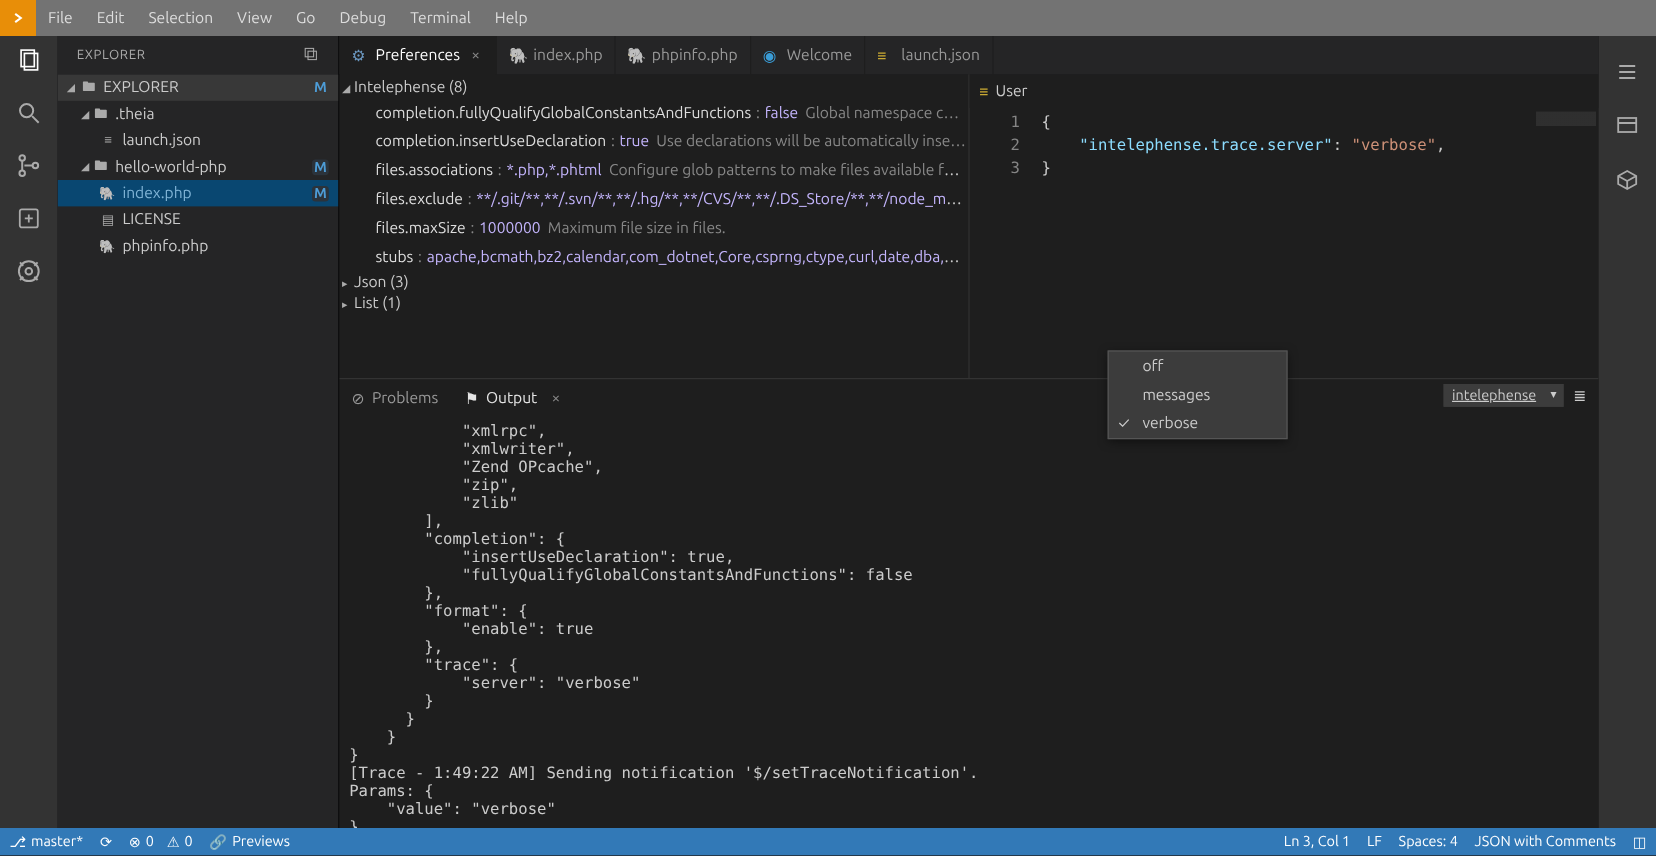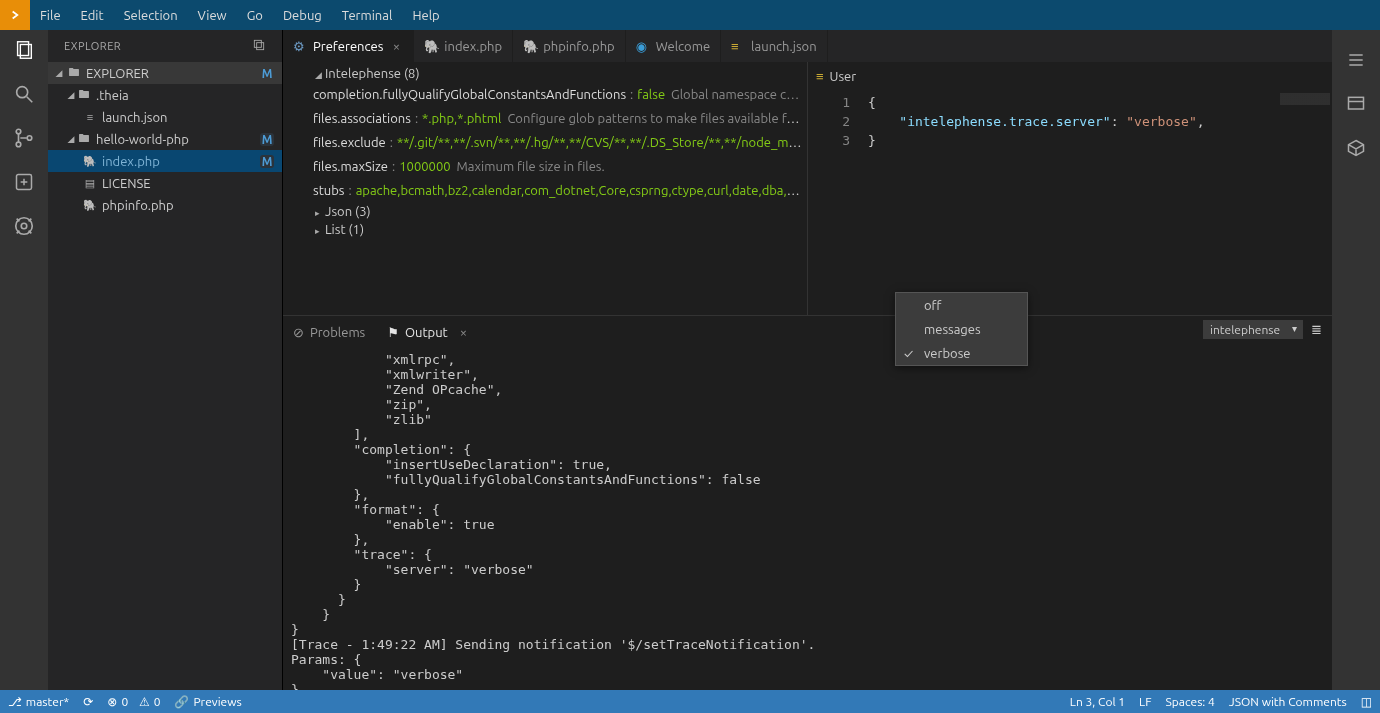--- a/index.html
+++ b/index.html
@@ -4,21 +4,21 @@
 <style>
 * { box-sizing: border-box; margin: 0; padding: 0; }
 body {
   width: 1380px; height: 713px;
   background: #1e1e1e;
   font-family: -apple-system, "Segoe UI", Ubuntu, sans-serif;
   font-size: 13px;
   color: #ccc;
   overflow: hidden;
 }
-.menubar { height: 30px; background: #0c4a6e; display: flex; align-items: center; }
+.menubar { height: 30px; background: #737373; display: flex; align-items: center; }
 .logo { width: 30px; height: 30px; background: #e88e08; display:flex; align-items:center; justify-content:center; }
 .logo svg { width:14px; height:14px; }
 .menu-item { padding: 0 10px; line-height: 30px; color: #ddd; cursor:default; }
 
 .main-row { display:flex; height:660px; }
 .activity { width:48px; background:#333; display:flex; flex-direction:column; align-items:center; padding-top:8px; gap:20px;}
 .activity .icon { width:24px; height:24px; color:#aaa; display:flex; align-items:center; justify-content:center;}
 .activity .icon.active { color:#fff; }
 
 .sidebar { width:235px; background:#252526; display:flex; flex-direction:column; border-right:1px solid #000;}
@@ -56,41 +56,41 @@
 .right-tabs { height:28px; display:flex; align-items:center; padding-left:8px; gap:12px; background:#1e1e1e; color:#888;}
 .right-tab { display:flex; align-items:center; gap:6px; color:#ccc; font-size:13px;}
 .code-area { flex:1; position:relative; font-family:"Droid Sans Mono","Consolas",monospace; font-size:13px; }
 .gutter { position:absolute; left:0; top:0; width:60px; text-align:right; color:#858585; padding-right:18px; line-height:19px; padding-top:3px;}
 .code { position:absolute; left:60px; top:0; right:0; line-height:19px; white-space:pre; padding-top:3px;}
 .tok-key { color:#8cdcfe;}
 .tok-str { color:#ce9178;}
 .tok-punc { color:#ccc;}
 
 .pref-list { padding:2px 0; color:#ccc; font-size:13px;}
-.pref-section { padding:2px 0 2px 32px; color:#ccc;}
+.pref-section { padding:2px 0 2px 2px; color:#ccc;}
 .pref-section .tw2 { display:inline-block; width:10px; color:#aaa; font-size:9px;}
 .pref-item { padding:2px 0 2px 30px; white-space:nowrap; overflow:hidden; text-overflow:ellipsis; line-height:20px;}
 .pref-item.selected { background:#094771; }
 .pref-item .pkey { color:#ddd;}
 .pref-item .colon { color:#888; margin:0 4px;}
-.pref-item .pval { color:#84cc16;}
+.pref-item .pval { color:#c4b5fd;}
 .pref-item .pdesc { color:#888; margin-left:6px;}
 
-.dropdown { position:absolute; left:612px; top:262px; width:133px; background:#3c3c3c; border:1px solid #555; box-shadow:0 2px 8px rgba(0,0,0,0.5); z-index:100;}
+.dropdown { position:absolute; left:640px; top:262px; width:150px; background:#3c3c3c; border:1px solid #555; box-shadow:0 2px 8px rgba(0,0,0,0.5); z-index:100;}
 .dd-item { padding:5px 10px 5px 28px; color:#ccc; position:relative; font-size:13px;}
 .dd-item .check { position:absolute; left:8px; top:5px; color:#ccc;}
 
 .panel { height:375px; background:#1e1e1e; border-top:1px solid #333; display:flex; flex-direction:column;}
 .panel-tabs { height:32px; display:flex; align-items:center; padding:0 10px; gap:22px; position:relative;}
 .panel-tab { display:flex; align-items:center; gap:6px; color:#999; font-size:13px;}
 .panel-tab.active { color:#e5e5e5; }
 .panel-tab.active::after { content:""; position:absolute; bottom:0; height:1px; background:#e88e08;}
 .panel-right-ctrl { position:absolute; right:10px; top:4px; display:flex; align-items:center; gap:8px;}
 .channel-sel { background:#3c3c3c; color:#ccc; border:1px solid #3c3c3c; font-size:12px; padding:2px 22px 2px 6px; appearance:none; position:relative;}
-.sel-wrap { position:relative; }
+.sel-wrap { position:relative;text-decoration:underline; }
 .sel-wrap::after { content:"▾"; position:absolute; right:6px; top:3px; color:#ccc; font-size:10px; pointer-events:none;}
 .clear-icon { color:#ccc; }
 .output { flex:1; padding:4px 8px; font-family:"Droid Sans Mono","Consolas",monospace; font-size:13px; color:#ccc; line-height:15px; white-space:pre; overflow:hidden;}
 
 .right-activity { width:48px; background:#333; display:flex; flex-direction:column; align-items:center; padding-top:20px; gap:22px;}
 .right-activity .icon { color:#aaa; }
 
 .statusbar { height:23px; background:#3279b7; color:#fff; font-size:12px; display:flex; align-items:center; padding:0 8px; justify-content:space-between;}
 .status-left, .status-right { display:flex; align-items:center; gap:14px;}
 .sitem { display:flex; align-items:center; gap:4px;}
@@ -223,20 +223,21 @@
         <span class="tab-icon json-ticon">≡</span>
           <span>launch.json</span>
       </div>
     </div>
 
     <div class="split">
       <div class="prefs-left">
         <div class="pref-list">
           <div class="pref-section"><span class="tw2">◢</span><span>Intelephense (8)</span></div>
           <div class="pref-item"><span class="pkey">completion.fullyQualifyGlobalConstantsAndFunctions</span><span class="colon">:</span><span class="pval">false</span><span class="pdesc">Global namespace c…</span></div>
+          <div class="pref-item"><span class="pkey">completion.insertUseDeclaration</span><span class="colon">:</span><span class="pval">true</span><span class="pdesc">Use declarations will be automatically inse…</span></div>
           <div class="pref-item"><span class="pkey">files.associations</span><span class="colon">:</span><span class="pval">*.php,*.phtml</span><span class="pdesc">Configure glob patterns to make files available fo…</span></div>
           <div class="pref-item"><span class="pkey">files.exclude</span><span class="colon">:</span><span class="pval">**/.git/**,**/.svn/**,**/.hg/**,**/CVS/**,**/.DS_Store/**,**/node_modules/**</span><span class="pdesc"></span></div>
           <div class="pref-item"><span class="pkey">files.maxSize</span><span class="colon">:</span><span class="pval">1000000</span><span class="pdesc">Maximum file size in files.</span></div>
           <div class="pref-item"><span class="pkey">stubs</span><span class="colon">:</span><span class="pval">apache,bcmath,bz2,calendar,com_dotnet,Core,csprng,ctype,curl,date,dba,dom</span><span class="pdesc"></span></div>
           <div class="pref-section"><span class="tw2">▸</span><span>Json (3)</span></div>
           <div class="pref-section"><span class="tw2">▸</span><span>List (1)</span></div>
         </div>
       </div>
 
       <div class="prefs-right">

